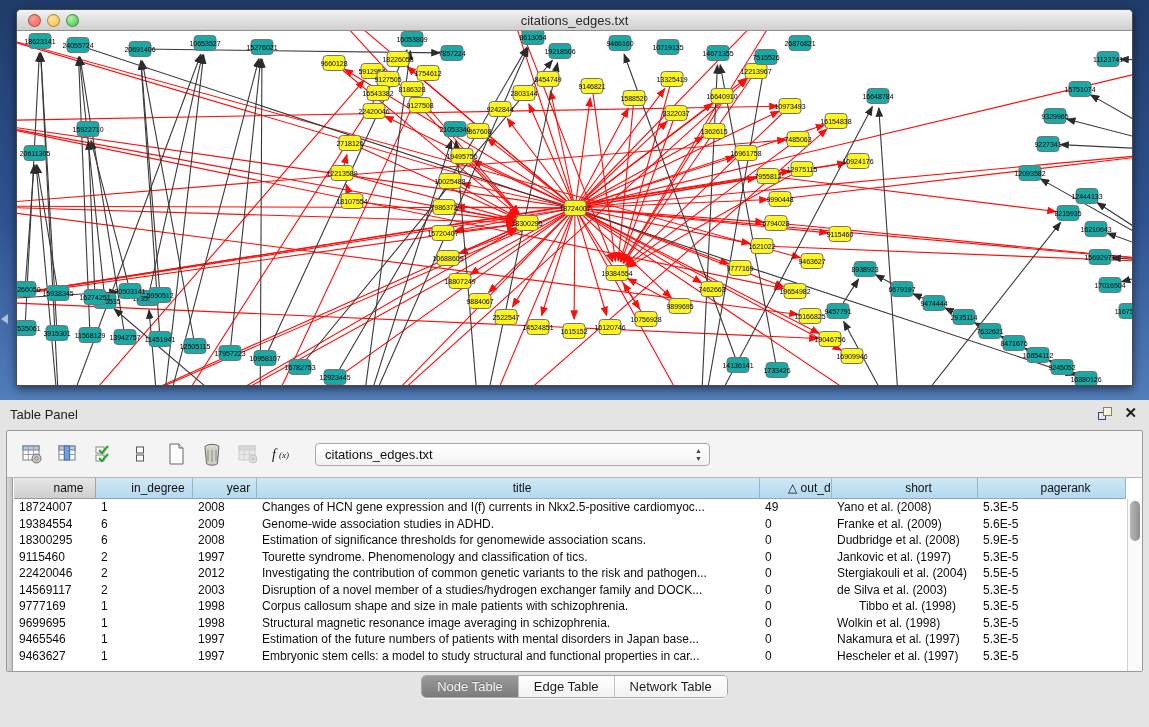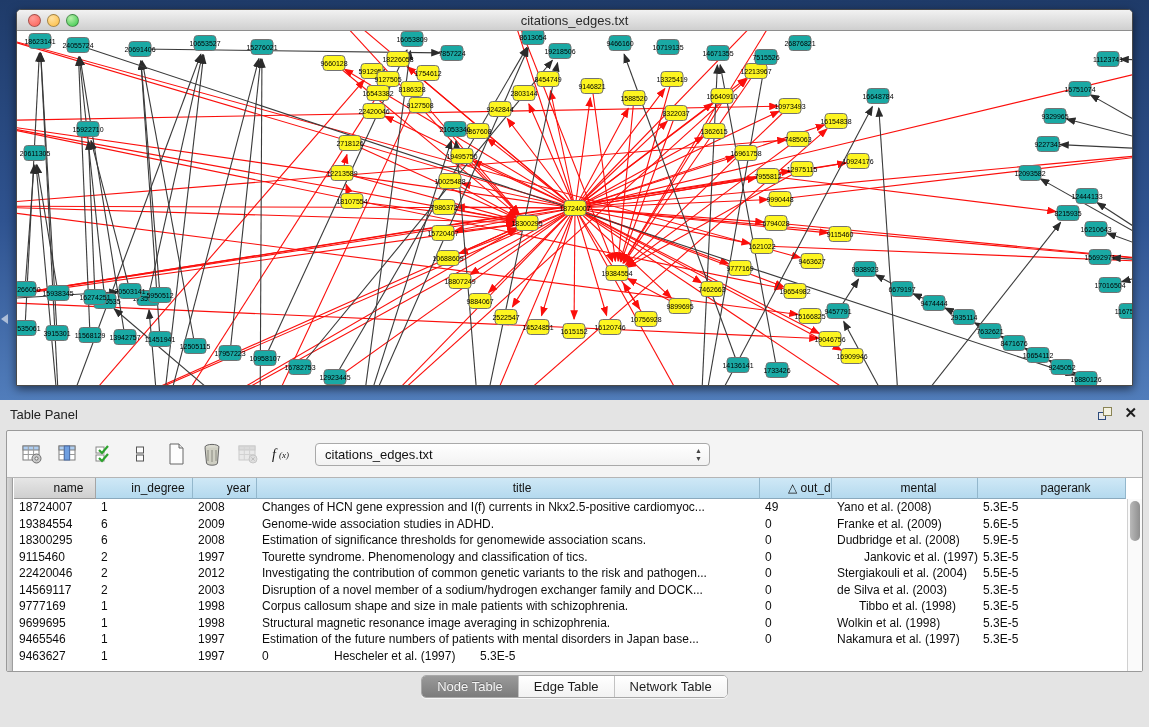--- a/index.html
+++ b/index.html
@@ -832,21 +832,21 @@
       </div>
 
       <div id="tbl">
         <div id="tbl-gutter"></div>
         <div id="thead">
             <div class="hcell gray" style="width: 82px;">name</div>
             <div class="hcell" style="width: 97px;">in_degree</div>
             <div class="hcell" style="width: 64px;">year</div>
             <div class="hcell" style="width: 503px;">title</div>
             <div class="hcell" style="width: 72px;">△ out_de...</div>
-            <div class="hcell" style="width: 146px;">mental</div>
+            <div class="hcell" style="width: 146px;">short</div>
             <div class="hcell" style="width: 148px;">pagerank</div>
           </div>
         <div id="tbody">
             <div class="trow">
               <div class="tcell" style="width: 82px;">18724007</div>
               <div class="tcell" style="width: 97px;">1</div>
               <div class="tcell" style="width: 64px;">2008</div>
               <div class="tcell" style="width: 503px;">Changes of HCN gene expression and I(f) currents in Nkx2.5-positive cardiomyoc...</div>
               <div class="tcell" style="width: 72px;">49</div>
               <div class="tcell" style="width: 146px;">Yano et al. (2008)</div>
@@ -869,37 +869,37 @@
               <div class="tcell" style="width: 72px;">0</div>
               <div class="tcell" style="width: 146px;">Dudbridge et al. (2008)</div>
               <div class="tcell" style="width: 148px;">5.9E-5</div>
             </div>
             <div class="trow">
               <div class="tcell" style="width: 82px;">9115460</div>
               <div class="tcell" style="width: 97px;">2</div>
               <div class="tcell" style="width: 64px;">1997</div>
               <div class="tcell" style="width: 503px;">Tourette syndrome. Phenomenology and classification of tics.</div>
               <div class="tcell" style="width: 72px;">0</div>
-              <div class="tcell" style="width: 146px; text-align: right;">Jankovic et al. (1997)</div>
+              <div class="tcell" style="width: 146px;">Jankovic et al. (1997)</div>
               <div class="tcell" style="width: 148px;">5.3E-5</div>
             </div>
             <div class="trow">
               <div class="tcell" style="width: 82px;">22420046</div>
               <div class="tcell" style="width: 97px;">2</div>
               <div class="tcell" style="width: 64px;">2012</div>
               <div class="tcell" style="width: 503px;">Investigating the contribution of common genetic variants to the risk and pathogen...</div>
               <div class="tcell" style="width: 72px;">0</div>
               <div class="tcell" style="width: 146px;">Stergiakouli et al. (2004)</div>
               <div class="tcell" style="width: 148px;">5.5E-5</div>
             </div>
             <div class="trow">
               <div class="tcell" style="width: 82px;">14569117</div>
               <div class="tcell" style="width: 97px;">2</div>
               <div class="tcell" style="width: 64px;">2003</div>
-              <div class="tcell" style="width: 503px;">Disruption of a novel member of a sodium/hydrogen exchanger family and DOCK...</div>
+              <div class="tcell" style="width: 503px;">Disruption of a novel member of a studies/hydrogen exchanger family and DOCK...</div>
               <div class="tcell" style="width: 72px;">0</div>
               <div class="tcell" style="width: 146px;">de Silva et al. (2003)</div>
               <div class="tcell" style="width: 148px;">5.3E-5</div>
             </div>
             <div class="trow">
               <div class="tcell" style="width: 82px;">9777169</div>
               <div class="tcell" style="width: 97px;">1</div>
               <div class="tcell" style="width: 64px;">1998</div>
               <div class="tcell" style="width: 503px;">Corpus callosum shape and size in male patients with schizophrenia.</div>
               <div class="tcell" style="width: 72px;">0</div>
@@ -921,20 +921,21 @@
               <div class="tcell" style="width: 64px;">1997</div>
               <div class="tcell" style="width: 503px;">Estimation of the future numbers of patients with mental disorders in Japan base...</div>
               <div class="tcell" style="width: 72px;">0</div>
               <div class="tcell" style="width: 146px;">Nakamura et al. (1997)</div>
               <div class="tcell" style="width: 148px;">5.3E-5</div>
             </div>
             <div class="trow">
               <div class="tcell" style="width: 82px;">9463627</div>
               <div class="tcell" style="width: 97px;">1</div>
               <div class="tcell" style="width: 64px;">1997</div>
+              <div class="tcell" style="width: 503px;">Embryonic stem cells: a model to study structural and functional properties in car...</div>
               <div class="tcell" style="width: 72px;">0</div>
               <div class="tcell" style="width: 146px;">Hescheler et al. (1997)</div>
               <div class="tcell" style="width: 148px;">5.3E-5</div>
             </div>
           </div>
         <div id="vscroll">
           <div id="vthumb"></div>
         </div>
       </div>
     </div>

